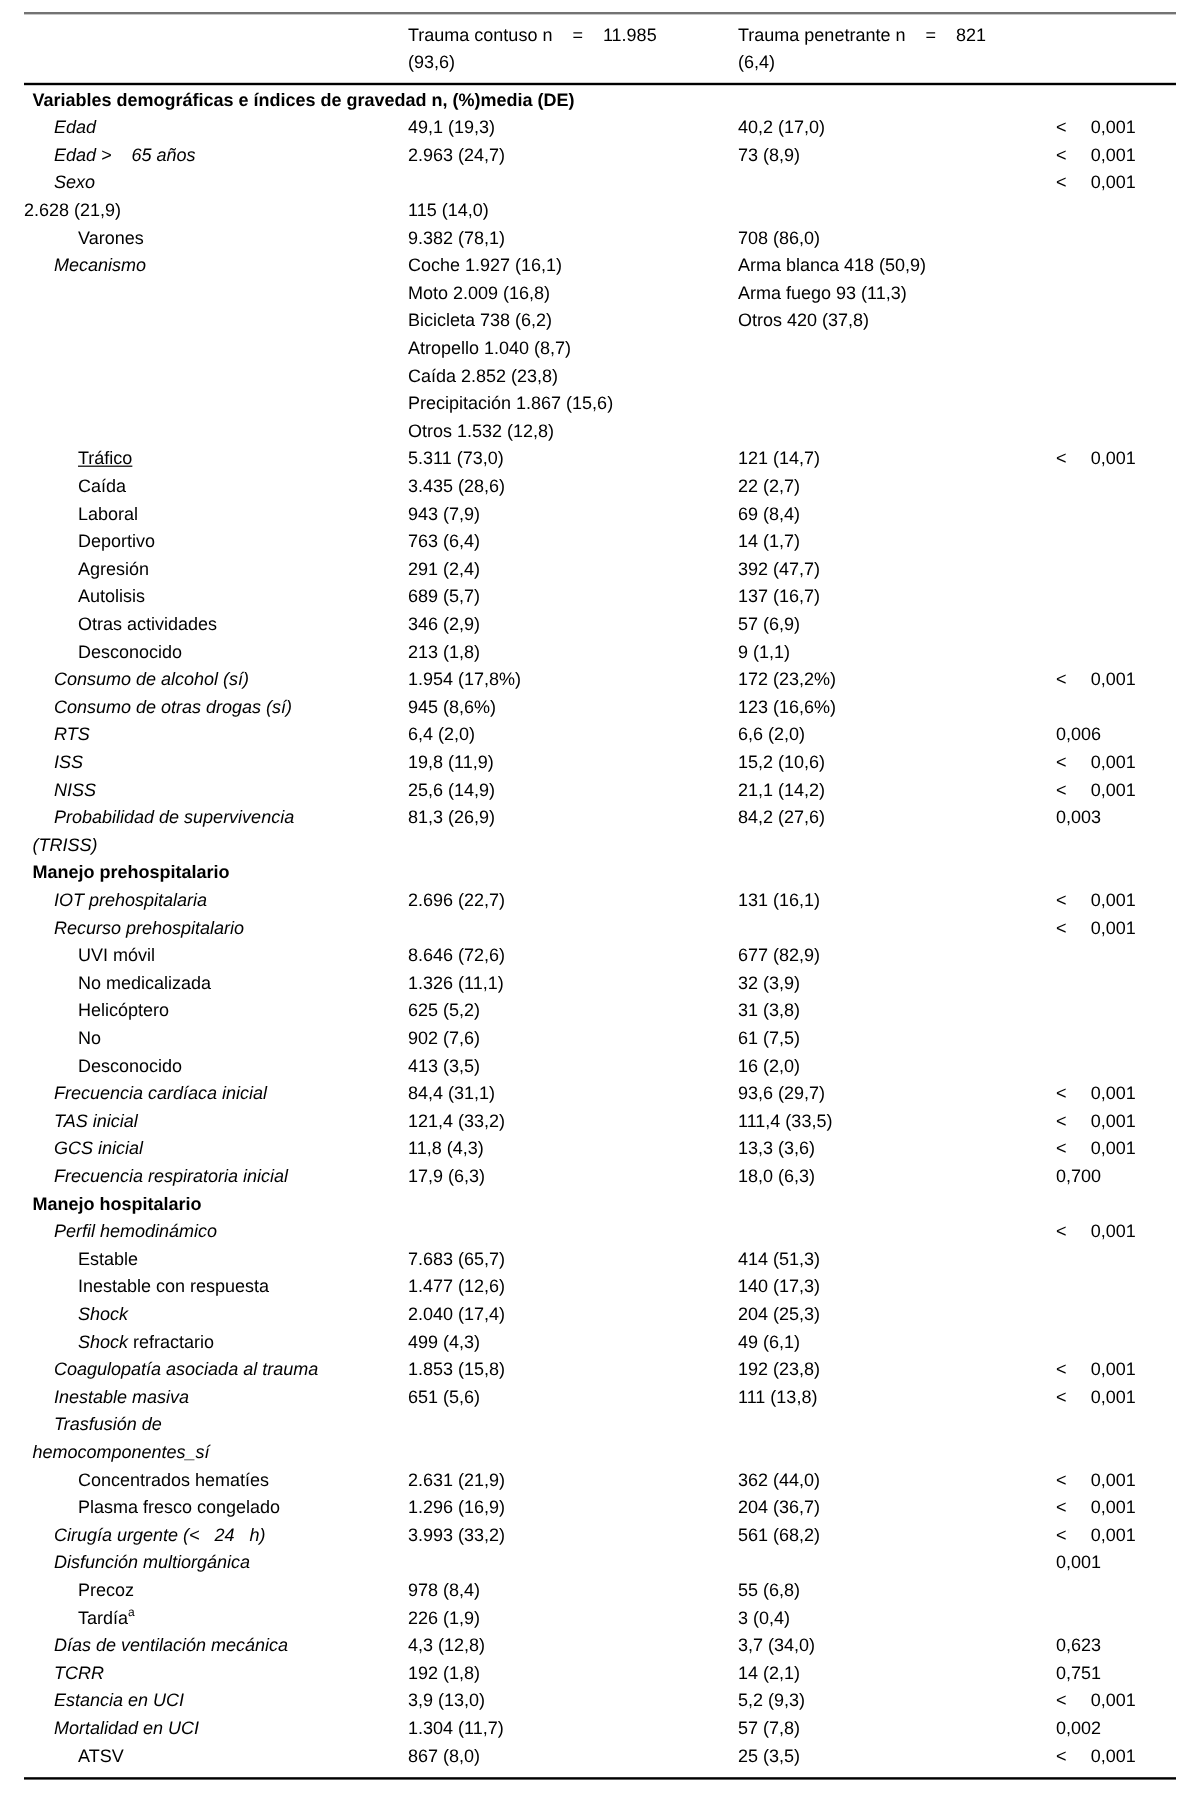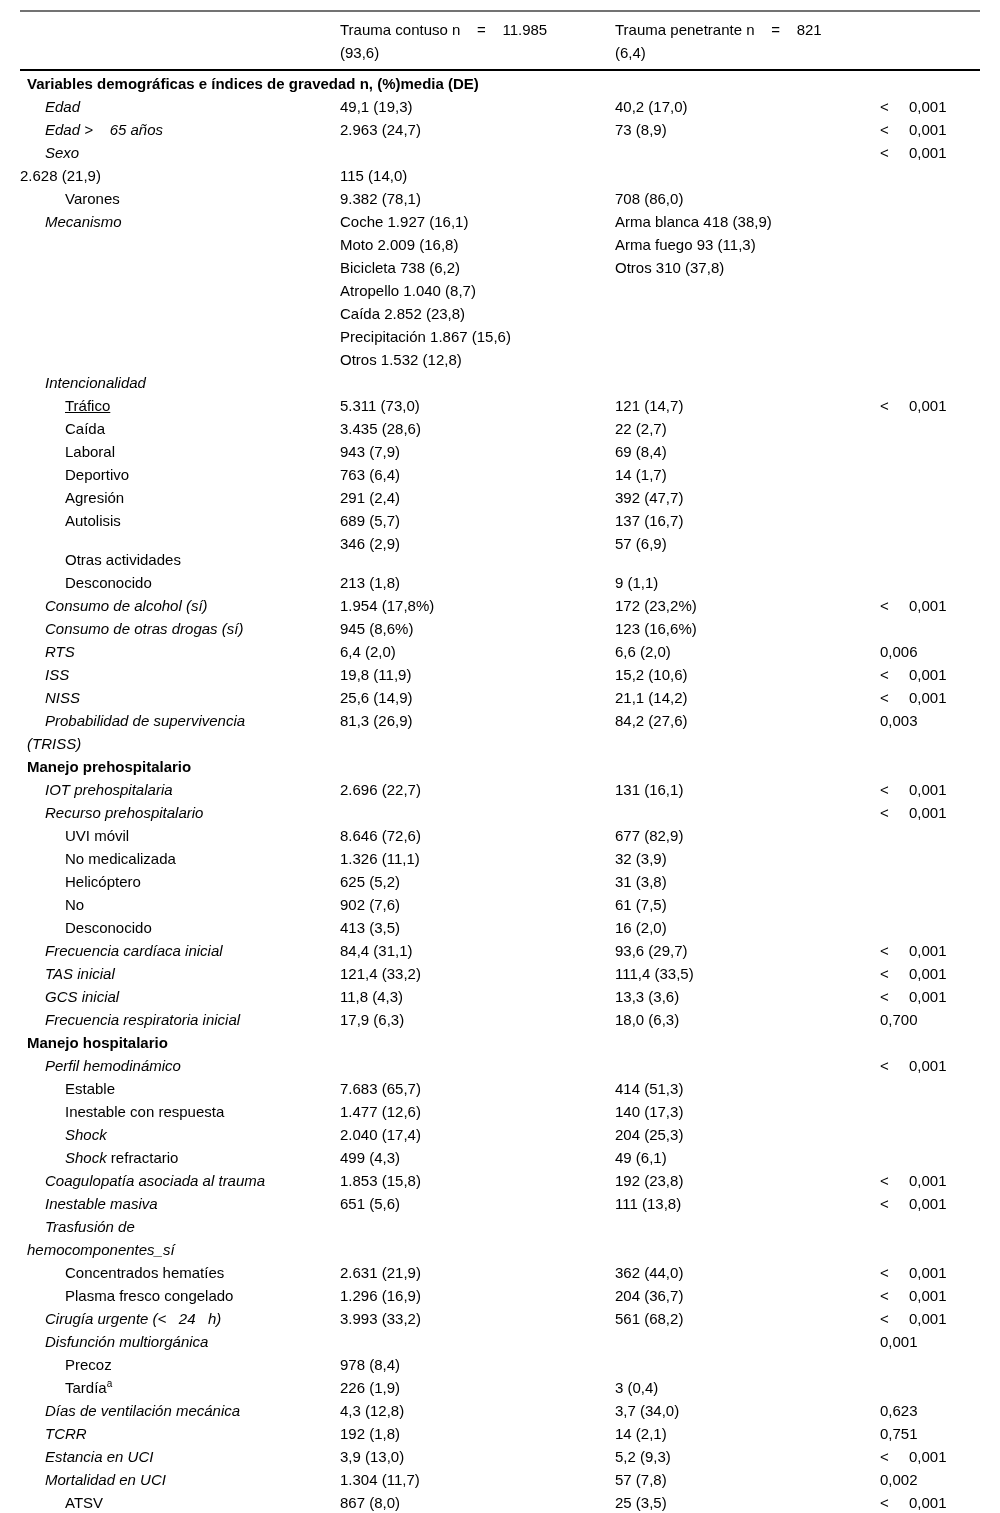--- a/index.html
+++ b/index.html
@@ -142,30 +142,27 @@
         <div class="cell">
           <div class="line">Coche 1.927 (16,1)</div>
           <div class="line">Moto 2.009 (16,8)</div>
           <div class="line">Bicicleta 738 (6,2)</div>
           <div class="line">Atropello 1.040 (8,7)</div>
           <div class="line">Caída 2.852 (23,8)</div>
           <div class="line">Precipitación 1.867 (15,6)</div>
           <div class="line">Otros 1.532 (12,8)</div>
         </div>
         <div class="cell">
-          <div class="line">Arma blanca 418 (38,9)</div>
+          <div class="line">Arma blanca 418 (50,9)</div>
           <div class="line">Arma fuego 93 (11,3)</div>
-          <div class="line">Otros 310 (37,8)</div>
-        </div>
-        <div class="cell"></div>
-      </div>
-      <div class="row">
-        <div class="cell">
-          <div class="line i" style="padding-left: 25px;">Intencionalidad</div>
-        </div>
+          <div class="line">Otros 420 (37,8)</div>
+        </div>
+        <div class="cell"></div>
+      </div>
+      <div class="row">
         <div class="cell"></div>
         <div class="cell"></div>
         <div class="cell"></div>
       </div>
       <div class="row">
         <div class="cell">
           <div class="line" style="padding-left: 45px; text-decoration: underline;">Tráfico</div>
         </div>
         <div class="cell">
           <div class="line">5.311 (73,0)</div>
@@ -232,21 +229,21 @@
         <div class="cell">
           <div class="line">689 (5,7)</div>
         </div>
         <div class="cell">
           <div class="line">137 (16,7)</div>
         </div>
         <div class="cell"></div>
       </div>
       <div class="row">
         <div class="cell">
-          <div class="line" style="padding-left: 45px; margin-top: 16px;">Otras actividades</div>
+          <div class="line" style="padding-left: 45px;">Otras actividades</div>
         </div>
         <div class="cell">
           <div class="line">346 (2,9)</div>
         </div>
         <div class="cell">
           <div class="line">57 (6,9)</div>
         </div>
         <div class="cell"></div>
       </div>
       <div class="row">
@@ -646,20 +643,23 @@
         <div class="cell">
           <div class="line">0,001</div>
         </div>
       </div>
       <div class="row">
         <div class="cell">
           <div class="line" style="padding-left: 45px;">Precoz</div>
         </div>
         <div class="cell">
           <div class="line">978 (8,4)</div>
+        </div>
+        <div class="cell">
+          <div class="line">55 (6,8)</div>
         </div>
         <div class="cell"></div>
       </div>
       <div class="row">
         <div class="cell">
           <div class="line" style="padding-left: 45px;">Tardía<sup>a</sup></div>
         </div>
         <div class="cell">
           <div class="line">226 (1,9)</div>
         </div>

